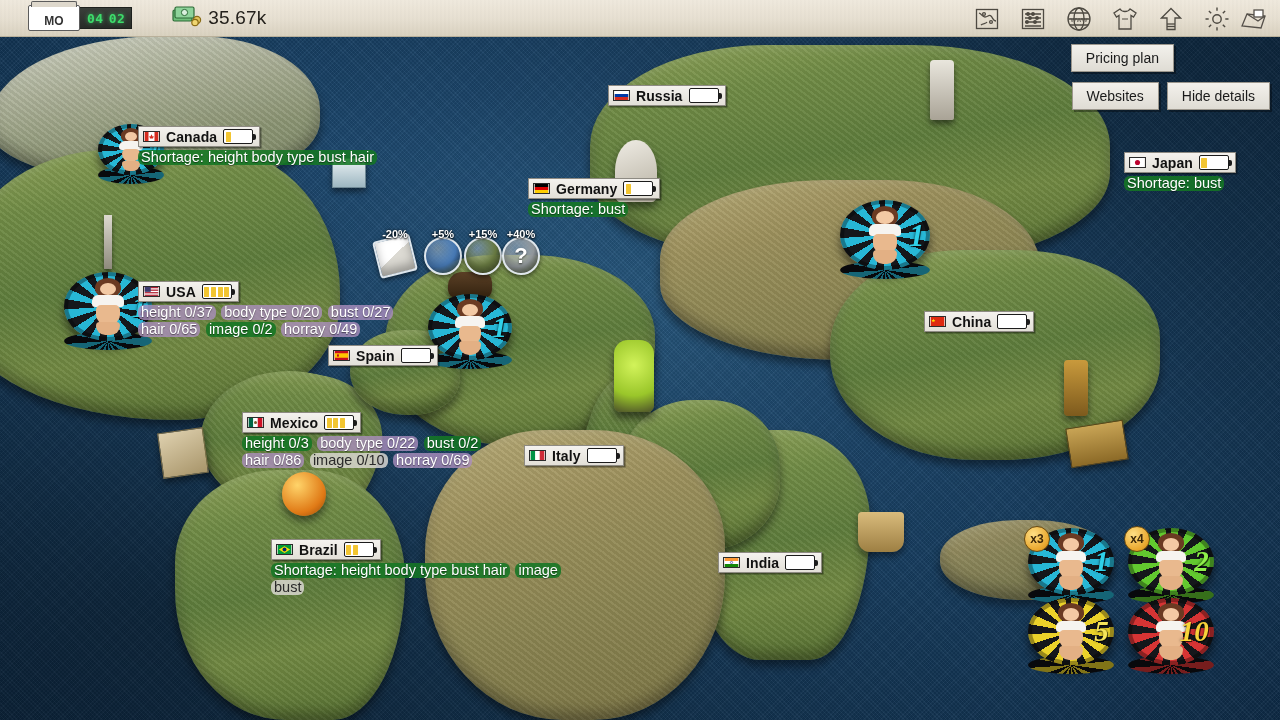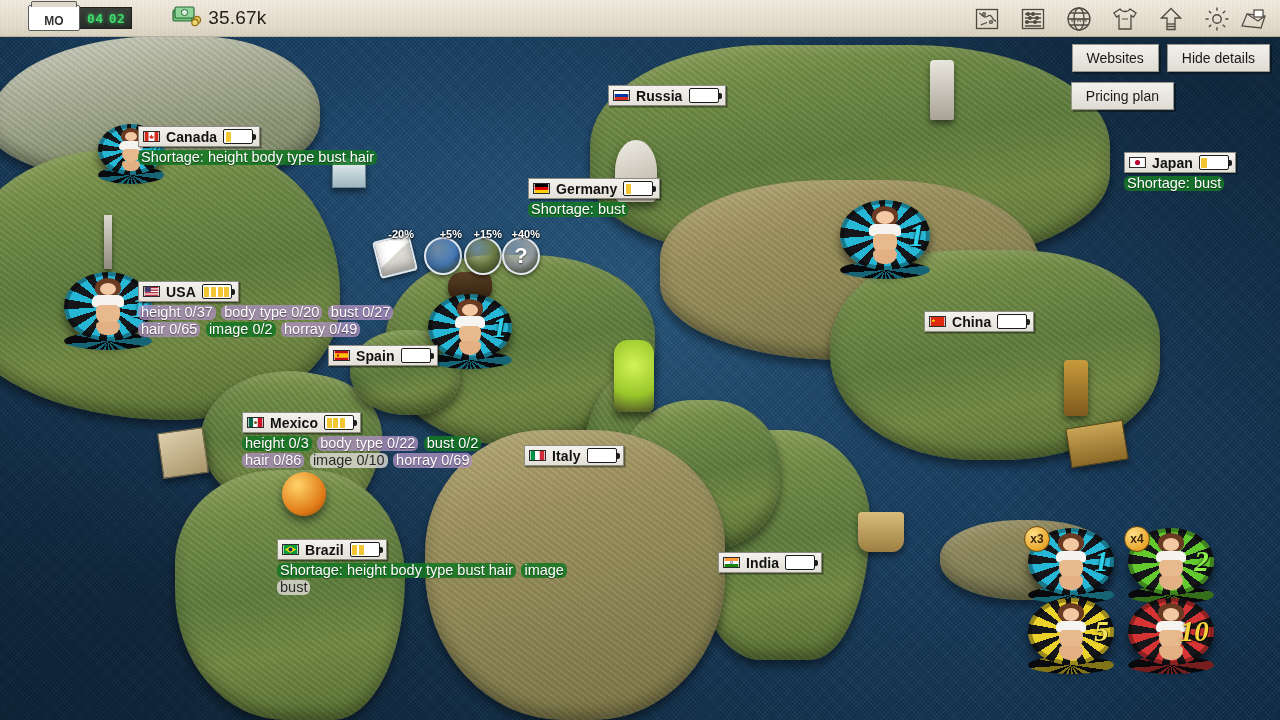--- a/index.html
+++ b/index.html
@@ -205,21 +205,21 @@
     border: 1.5px solid #6b4a10; border-radius: 50%;
     width: 26px; height: 26px; display: flex; align-items: center; justify-content: center;
     font-size: 12px; font-weight: bold; color: #3b2608;
   }
 
   
   .bonus { position: absolute; z-index: 22; width: 38px; }
   .bonus .pct {
     font-size: 11px; font-weight: bold; color: #fff;
     text-shadow: 0 1px 2px rgba(0,0,0,.9), 0 0 3px rgba(0,0,0,.8);
-    text-align: right; position: relative; z-index: 3; margin-bottom: -3px;
+    text-align: center; position: relative; z-index: 3; margin-bottom: -3px;
   }
   .bonus .orb {
     width: 38px; height: 38px; border-radius: 50%;
     border: 2px solid #dfe6ec;
     box-shadow: 0 2px 5px rgba(0,0,0,.55), inset 0 -6px 10px rgba(0,0,0,.3);
     display:flex; align-items:center; justify-content:center;
     font-size:22px; font-weight:bold; color:#fff;
     text-shadow:0 1px 2px rgba(0,0,0,.6);
   }
   .bonus.card .orb {
@@ -371,26 +371,26 @@
       <div class="p-body" style="background:#2b2d33"></div>
     </div>
     <div class="portrait">
       <div class="p-hair" style="background:#4b3322"></div>
       <div class="p-face"></div>
       <div class="p-body" style="background:#2f5fa8"></div>
     </div>
   </div>
 
 <div id="right-buttons">
+  <div class="row-btns" style="padding-right:96px;">
+    <button class="gbtn">Pricing plan</button>
+  </div>
   <div class="row-btns">
     <button class="gbtn">Websites</button>
     <button class="gbtn">Hide details</button>
-  </div>
-  <div class="row-btns" style="padding-right:96px;">
-    <button class="gbtn">Pricing plan</button>
   </div>
 </div>
 
 <div id="tokens-layer">
     <div class="chip" style="left: 64px; top: 272px; width: 88px; height: 69px; --c1: #27b7d6; --num: #2fd0e8;">
       <div class="rim"></div>
       <div class="disc"></div>
       <div class="girl">
         <div class="g-hair"></div>
         <div class="g-face"></div>
@@ -496,21 +496,21 @@
           <circle cx="9" cy="6" r="2" fill="#7b5a2a"></circle>
         </svg>
         <span class="c-name">Mexico</span>
         <div class="battery">
           <div class="bar-cell"></div>
           <div class="bar-cell"></div>
           <div class="bar-cell"></div>
           <div class="bar-cell off"></div>
         </div>
       </div><div class="c-stats"><span class="tag green">height 0/3</span> <span class="tag violet">body type 0/22</span> <span class="tag green">bust 0/2</span> <span class="tag violet">hair 0/86</span> <span class="tag pale">image 0/10</span> <span class="tag violet">horray 0/69</span></div></div>
-    <div class="country" style="left: 277px; top: 539px;"><div class="c-head">
+    <div class="country" style="left: 271px; top: 539px;"><div class="c-head">
         <svg class="flag" viewBox="0 0 18 12">
           <rect width="18" height="12" fill="#009b3a"></rect>
           <path d="M9 1.5 16.5 6 9 10.5 1.5 6z" fill="#fedf00"></path>
           <circle cx="9" cy="6" r="2.6" fill="#002776"></circle>
         </svg>
         <span class="c-name">Brazil</span>
         <div class="battery">
           <div class="bar-cell"></div>
           <div class="bar-cell"></div>
           <div class="bar-cell off"></div>

